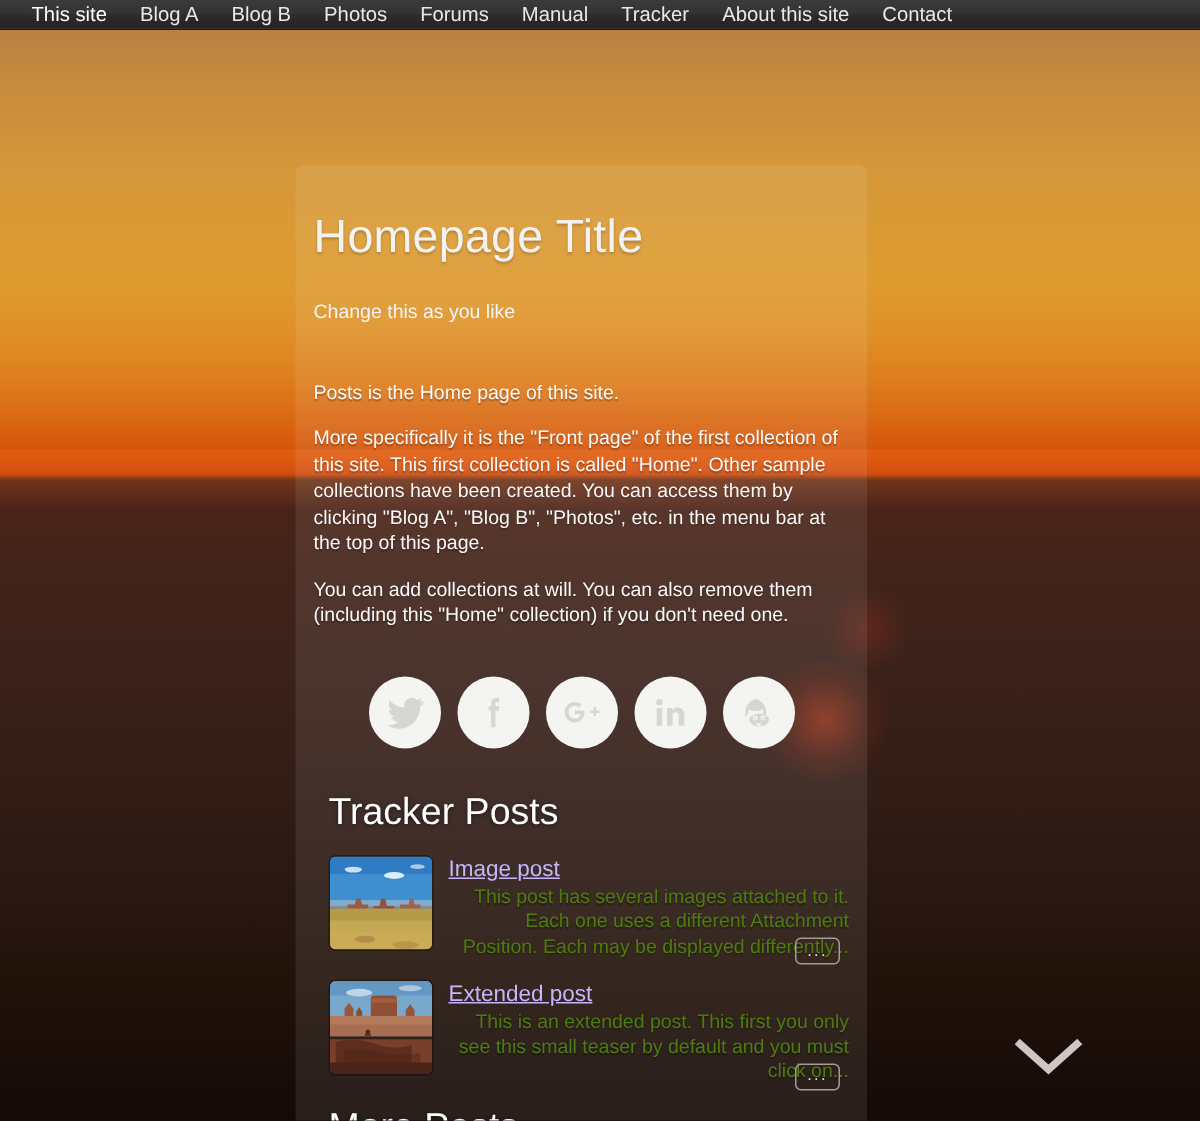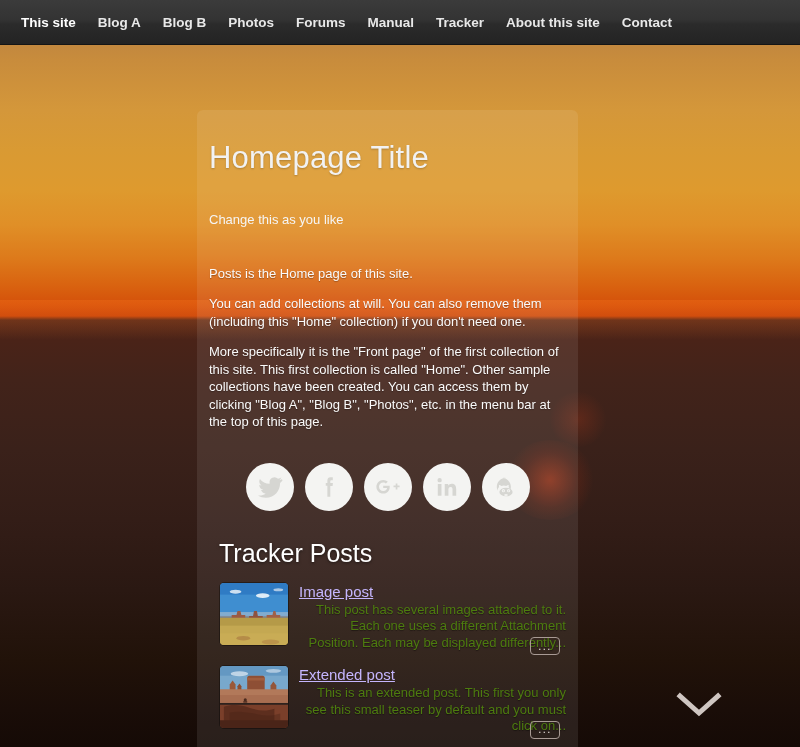--- a/index.html
+++ b/index.html
@@ -64,28 +64,27 @@
   }
   #flare-2 {
     left: 548px; top: 392px; width: 60px; height: 55px;
     background: radial-gradient(circle at 50% 50%, rgba(170,55,25,0.30), rgba(0,0,0,0) 70%);
   }
 
   
   #navbar {
     position: absolute;
     left: 0; top: 0; right: 0;
-    height: 45px;
+    height: 20px;
     background: linear-gradient(to bottom, #3b3b3b 0%, #333 45%, #2b2b2b 55%, #232323 100%);
     border-bottom: 1px solid #151515;
     display: flex;
     align-items: center;
     padding-left: 10px;
     z-index: 30;
-    font-weight: bold;
   }
   .nav-item {
     color: #e8e8e8;
     font-size: 13.5px;
     line-height: 35px;
     padding: 0 11px;
     white-space: nowrap;
     cursor: pointer;
     text-decoration: none;
   }
@@ -103,21 +102,21 @@
     padding: 30px 12px 0 12px;
     z-index: 10;
   }
 
   #page-title {
     color: #f2f2f2;
     font-size: 31px;
     font-weight: normal;
     letter-spacing: 0.2px;
     line-height: 1.15;
-    margin: 0 0 36px 0;
+    margin: 0 0 24px 0;
     text-shadow: 0 1px 2px rgba(0,0,0,0.22);
   }
 
   #tagline {
     color: #f5f5f5;
     font-size: 13px;
     margin: 0 0 38px 0;
   }
 
   .body-text {
@@ -237,22 +236,22 @@
   <a class="nav-item">Contact</a>
 </nav>
 
 <main id="panel">
 
   <h1 id="page-title">Homepage Title</h1>
 
   <p id="tagline">Change this as you like</p>
 
   <p class="body-text">Posts is the Home page of this site.</p>
+  <p class="body-text">More specifically it is the "Front page" of the first collection of this site. This first collection is called "Home". Other sample collections have been created. You can access them by clicking "Blog A", "Blog B", "Photos", etc. in the menu bar at the top of this page.</p>
   <p class="body-text">You can add collections at will. You can also remove them (including this "Home" collection) if you don't need one.</p>
-  <p class="body-text">More specifically it is the "Front page" of the first collection of this site. This first collection is called "Home". Other sample collections have been created. You can access them by clicking "Blog A", "Blog B", "Photos", etc. in the menu bar at the top of this page.</p>
 
   <div id="social-row">
 
     <div class="social-btn">
       <span>
         <svg width="26" height="26" viewBox="0 0 24 24" aria-hidden="true">
           <path class="social-glyph" d="M23 4.9c-.8.4-1.7.6-2.6.8 1-.6 1.7-1.5 2-2.5-.9.5-1.9.9-3 1.1A4.6 4.6 0 0 0 11.6 8c0 .4 0 .7.1 1C7.9 8.8 4.8 7.1 2.7 4.5c-.4.7-.6 1.5-.6 2.3 0 1.6.8 3 2 3.8-.7 0-1.4-.2-2-.6v.1c0 2.2 1.6 4 3.7 4.5-.4.1-.8.2-1.2.2-.3 0-.6 0-.9-.1.6 1.8 2.3 3.2 4.3 3.2-1.6 1.2-3.6 2-5.7 2H1c2 1.3 4.5 2.1 7.1 2.1 8.5 0 13.2-7.1 13.2-13.2v-.6c.9-.7 1.7-1.5 2.3-2.4z"></path>
         </svg>
       </span>
     </div>

